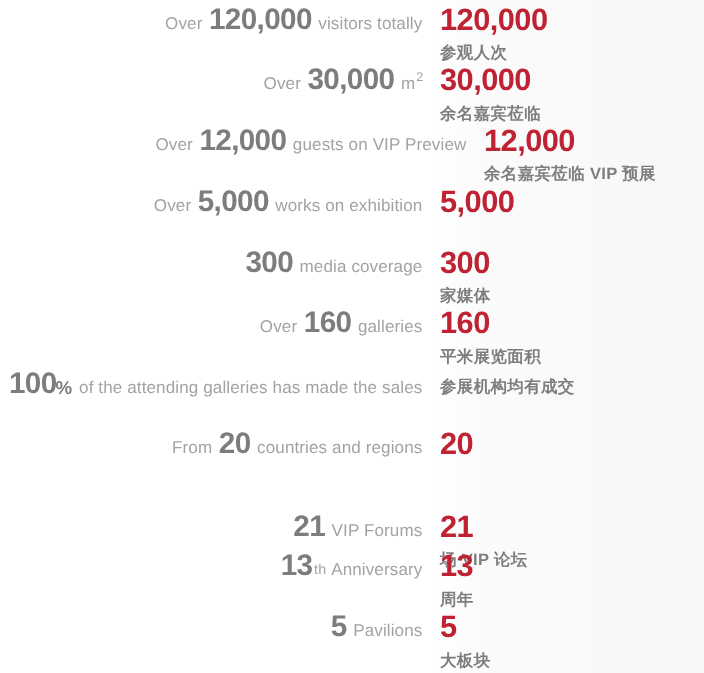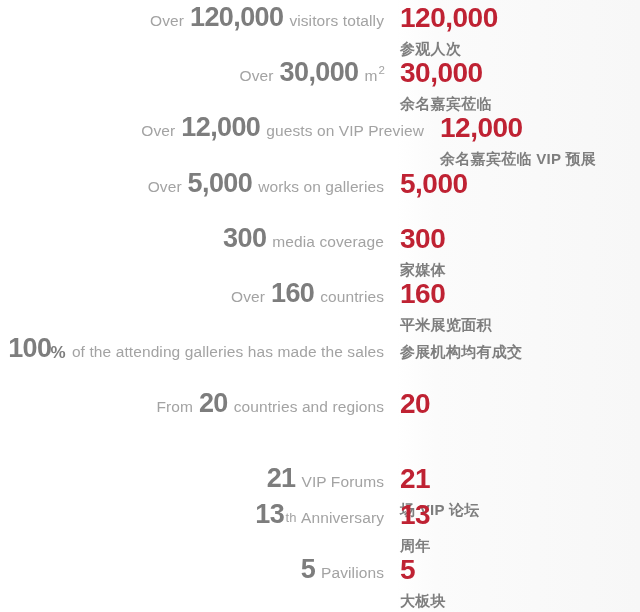--- a/index.html
+++ b/index.html
@@ -132,34 +132,34 @@
       </div>
     </div>
     <div class="row" style="top: 114.4px; margin-left: 40px;">
       <div class="en"><span class="en-pre">Over</span> <span class="en-num">12,000</span> <span class="en-post">guests on VIP Preview</span></div>
       <div class="cn">
         <span class="cn-num">12,000</span>
         <span class="cn-label">余名嘉宾莅临 VIP 预展</span>
       </div>
     </div>
     <div class="row" style="top: 169.6px;">
-      <div class="en"><span class="en-pre">Over</span> <span class="en-num">5,000</span> <span class="en-post">works on galleries</span></div>
+      <div class="en"><span class="en-pre">Over</span> <span class="en-num">5,000</span> <span class="en-post">works on exhibition</span></div>
       <div class="cn">
         <span class="cn-num">5,000</span>
       </div>
     </div>
     <div class="row" style="top: 224.8px;">
       <div class="en"><span class="en-num">300</span> <span class="en-post">media coverage</span></div>
       <div class="cn">
         <span class="cn-num">300</span>
         <span class="cn-label">家媒体</span>
       </div>
     </div>
     <div class="row" style="top: 280px;">
-      <div class="en"><span class="en-pre">Over</span> <span class="en-num">160</span> <span class="en-post">countries</span></div>
+      <div class="en"><span class="en-pre">Over</span> <span class="en-num">160</span> <span class="en-post">galleries</span></div>
       <div class="cn">
         <span class="cn-num">160</span>
         <span class="cn-label">平米展览面积</span>
       </div>
     </div>
     <div class="row" style="top: 335.2px;">
       <div class="en"><span class="en-num">100<span class="sub-pct">%</span></span> <span class="en-post">of the attending galleries has made the sales</span></div>
       <div class="cn">
         <span class="cn-label">参展机构均有成交</span>
       </div>

